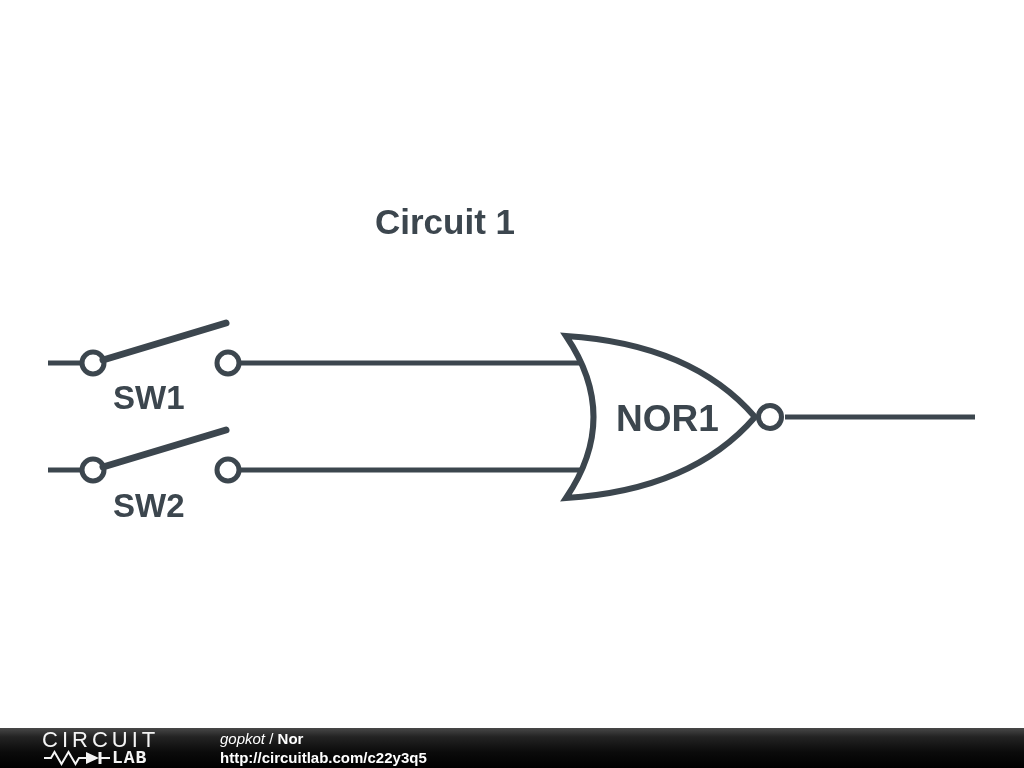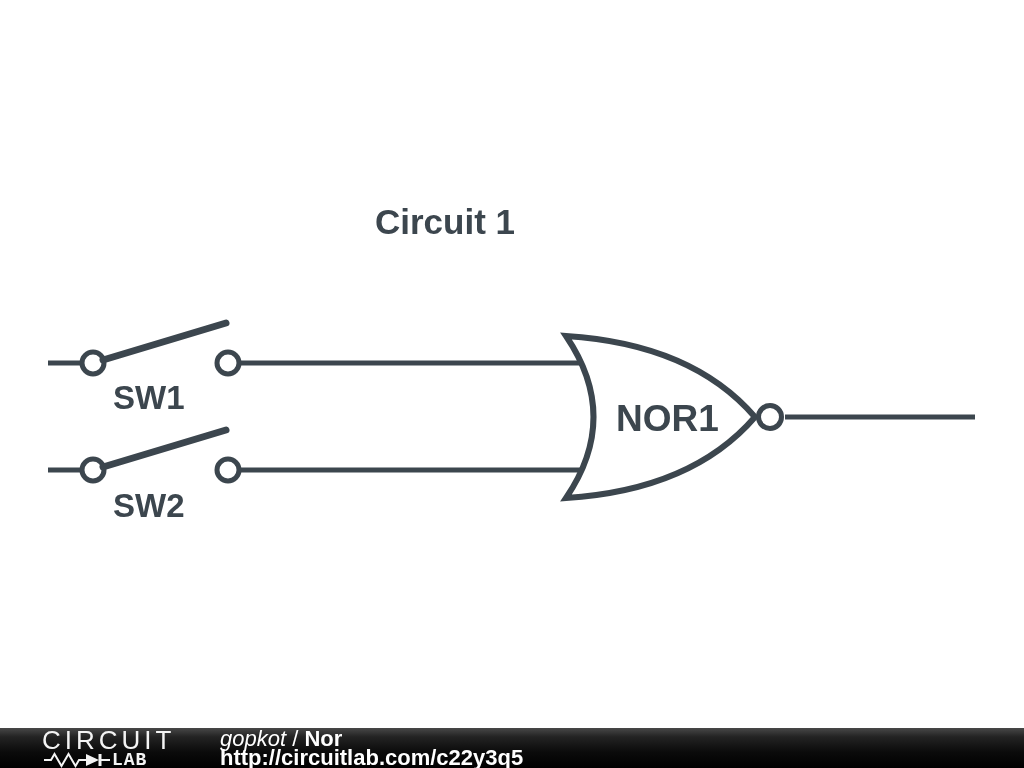--- a/index.html
+++ b/index.html
@@ -32,37 +32,37 @@
     align-items: center;
   }
   .logo {
     margin-left: 42px;
     width: 156px;
     color: #ffffff;
     line-height: 1;
     user-select: none;
   }
   .logo-top {
-    font-size: 26px;
+    font-size: 22px;
     font-weight: 400;
     letter-spacing: 4px;
     color: #f4f4f4;
     white-space: nowrap;
   }
   .logo-bottom {
     display: flex;
     align-items: center;
     margin-top: -2px;
     margin-left: 2px;
     font-family: Liberation Mono, monospace;
   }
   .footer-meta {
     margin-left: 22px;
     color: #ffffff;
-    font-size: 22px;
+    font-size: 15px;
     line-height: 19px;
   }
   .footer-meta .author { font-style: italic; }
   .footer-meta .cname { font-weight: bold; }
   .footer-meta .url { font-weight: 700; }
 </style>
 </head>
 <body>
 
 <div class="canvas">

